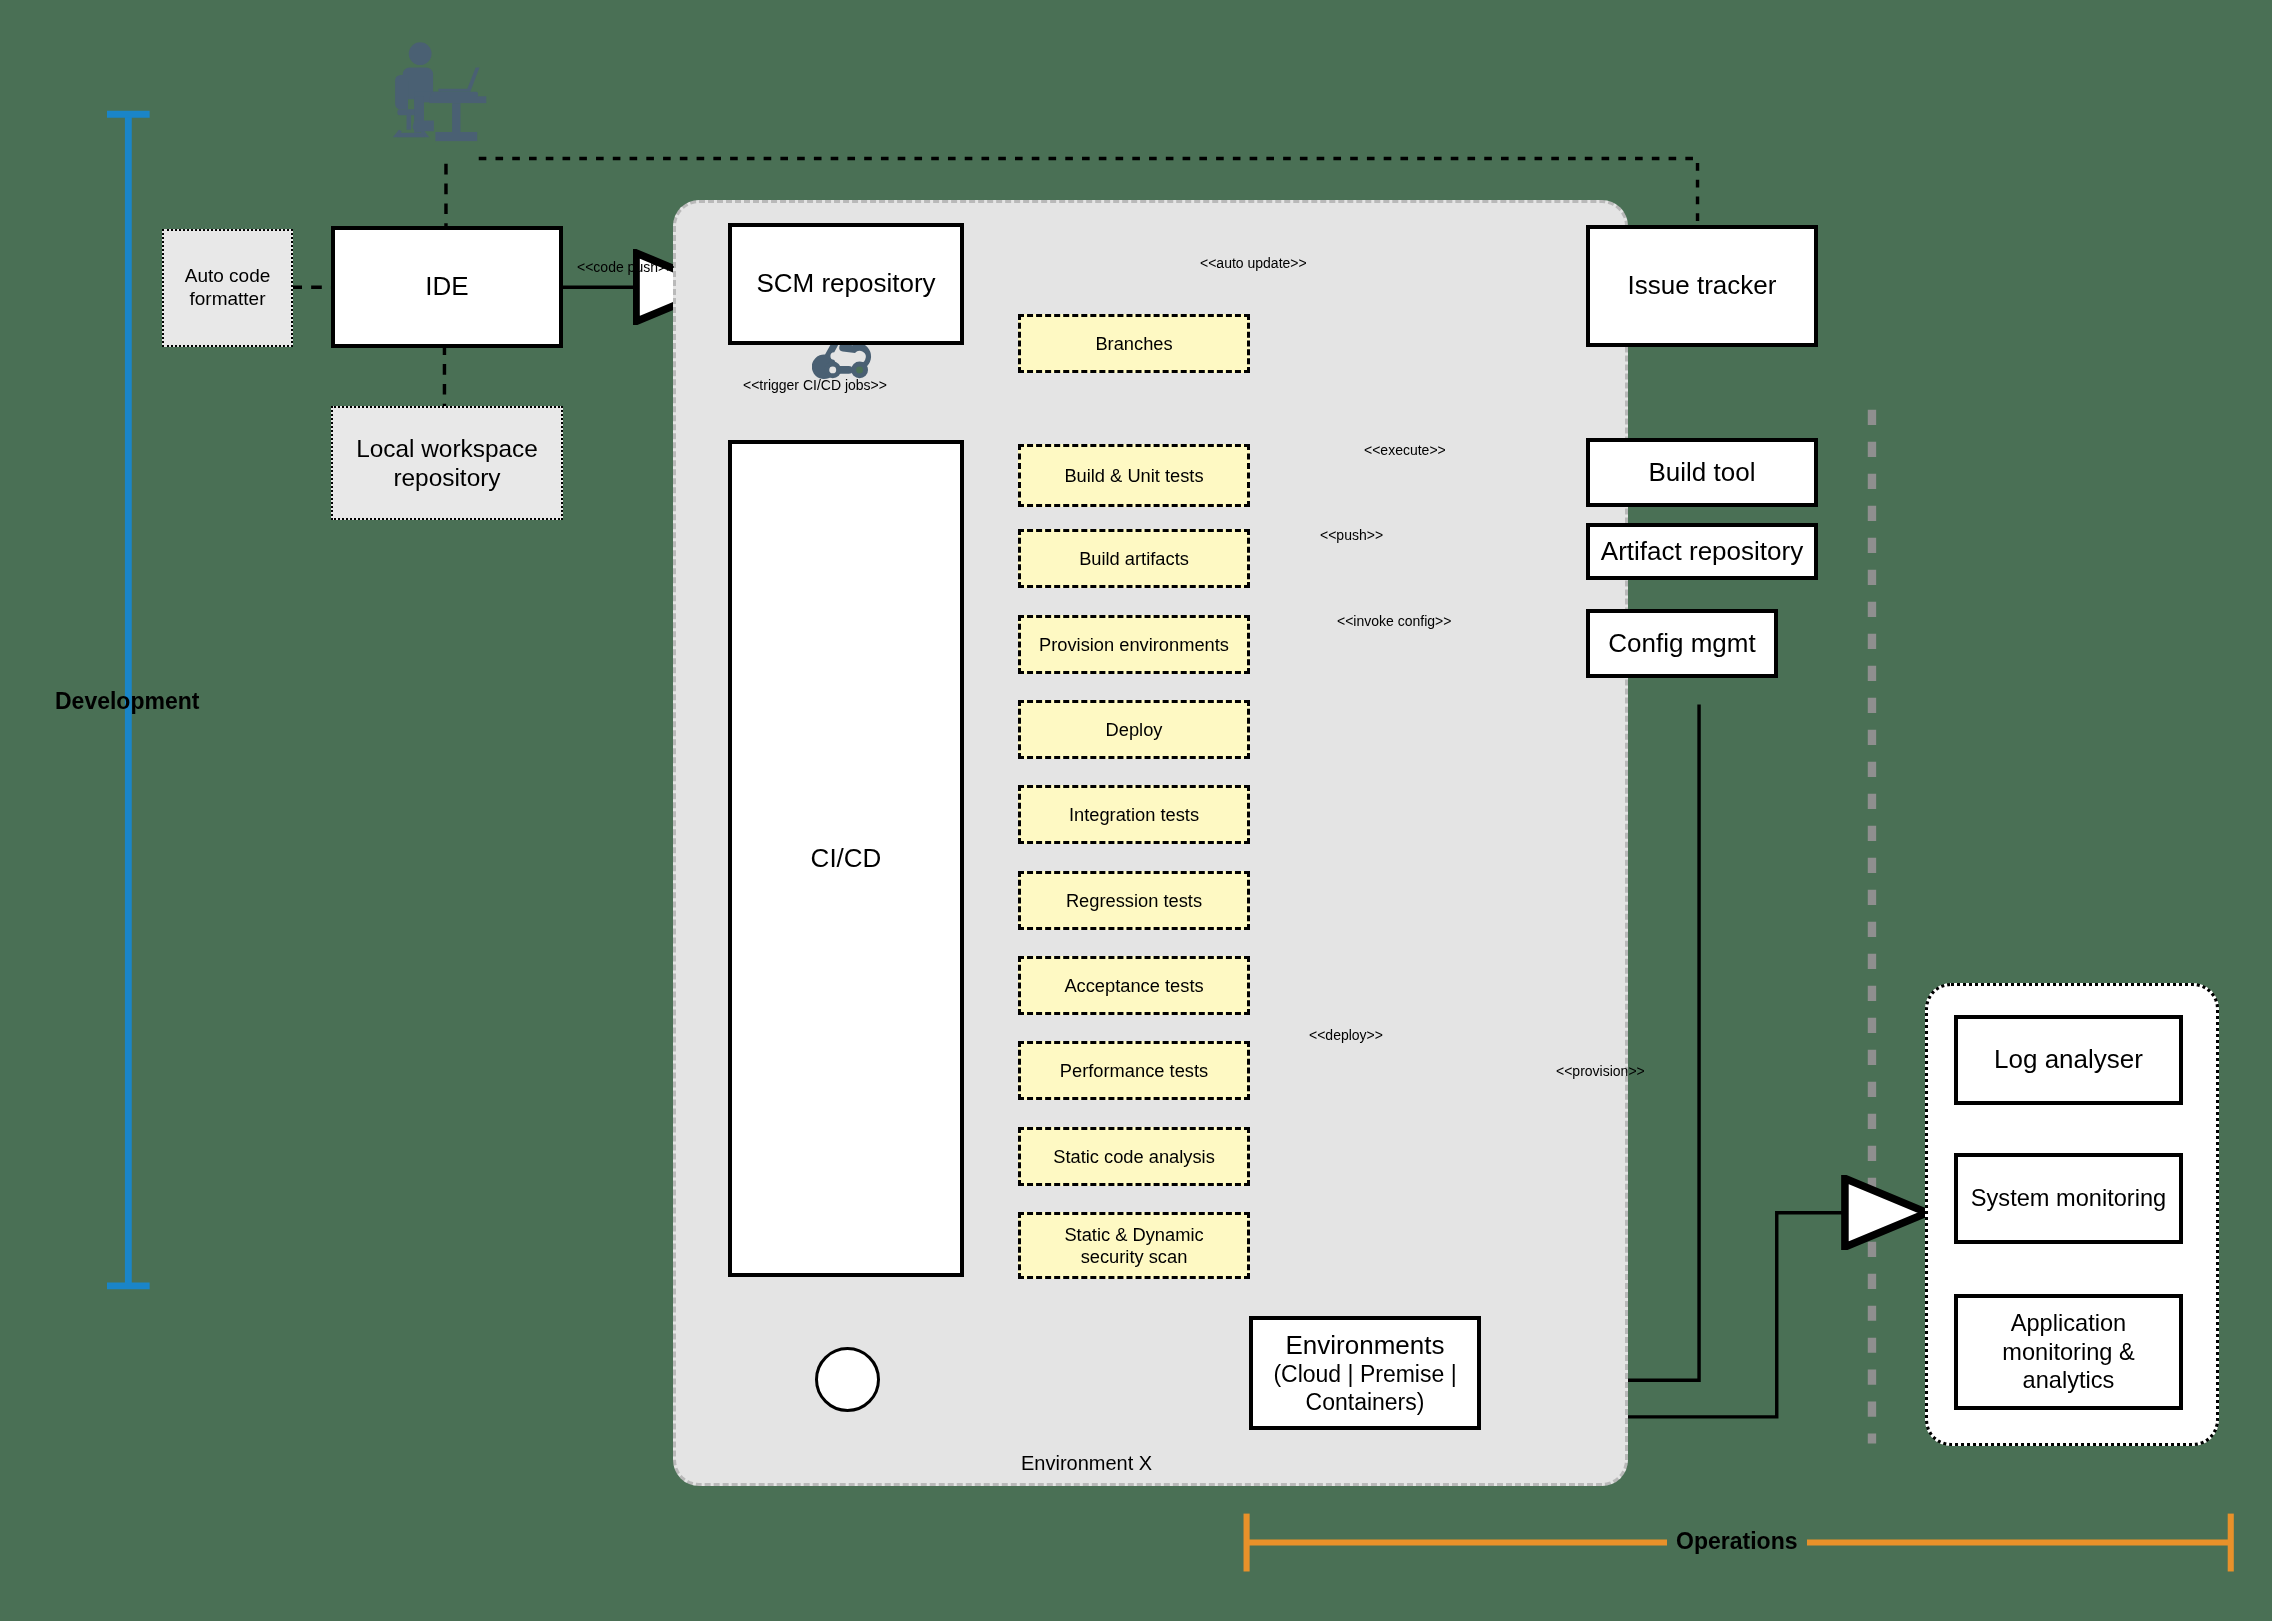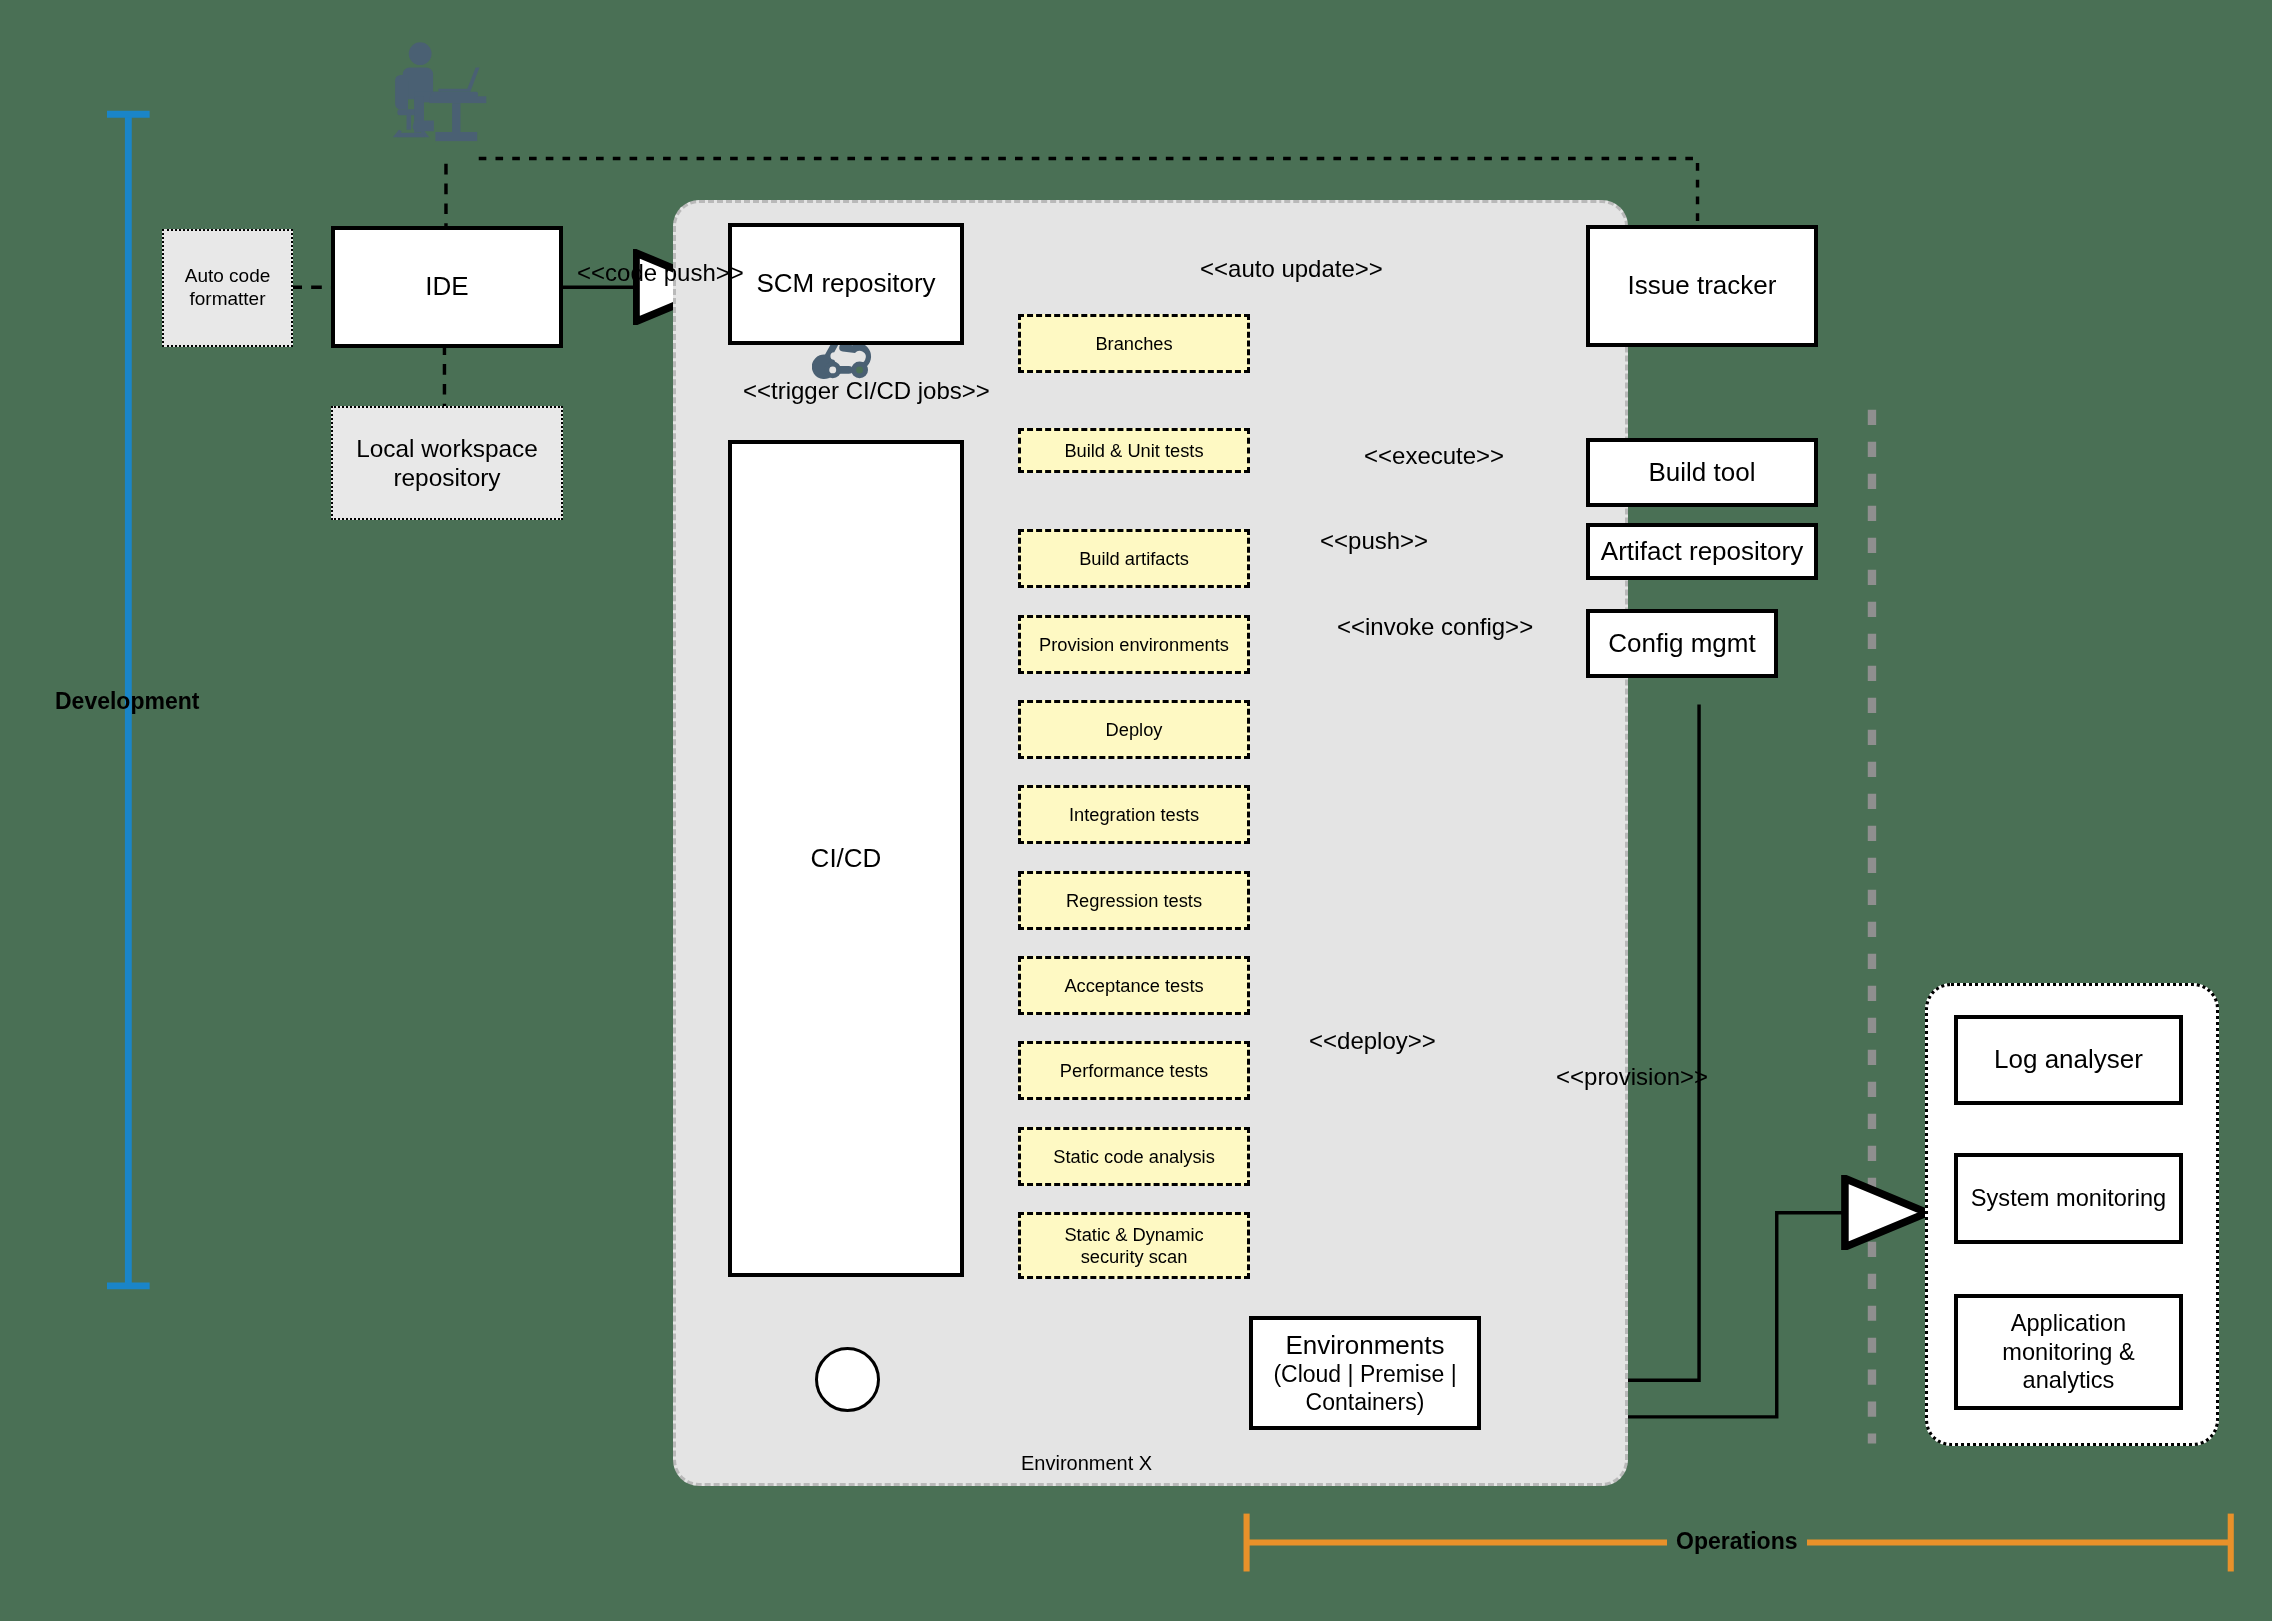--- a/index.html
+++ b/index.html
@@ -13,21 +13,21 @@
   .comp{background:#ffffff;border:4.6px solid #000;}
   
   .stage{background:#fef9c3;border:3px dashed #000;}
   
   .dotted{background:#e8e8e8;border:2.3px dotted #000;}
 
   .envpanel{position:absolute;background:#e4e4e4;border:3px dashed #b9b9b9;border-radius:26px;}
   .monpanel{position:absolute;background:#ffffff;border:3.8px dotted #000;border-radius:26px;}
 
   .lbl{position:absolute;color:#000;white-space:nowrap;}
-  .stereo{font-size:24px;text-align:center;}
+  .stereo{font-size:14px;text-align:center;}
   .ttl-sm{font-size:20px;}
   .ttl-xs{font-size:18.3px;}
   .bandlabel{font-size:23px;font-weight:bold;}
   .sub{font-size:23px;line-height:1.18;}
   .main{font-size:26px;line-height:1.2;}
   .circle{position:absolute;background:#fff;border:3.8px solid #000;border-radius:50%;}
   .devicon{position:absolute;}
   .hookicon{position:absolute;}
 </style>
 </head>
@@ -163,21 +163,21 @@
 
   <div class="node comp main" style="left:728px;top:440px;width:236px;height:837px;">
     <span>CI/CD</span>
   </div>
   <div class="circle" style="left:815px;top:1347px;width:59px;height:59px;"></div>
 
   <div class="node stage ttl-xs" style="left:1018px;top:314px;width:232px;height:59px;">
     <span>Branches</span>
   </div>
 
-  <div class="node stage ttl-xs" style="left:1018px;top:428px;width:232px;height:45px;">
+  <div class="node stage ttl-xs" style="left:1018px;top:444px;width:232px;height:63px;">
     <span>Build &amp; Unit tests</span>
   </div>
   <div class="node stage ttl-xs" style="left:1018px;top:529px;width:232px;height:59px;">
     <span>Build artifacts</span>
   </div>
   <div class="node stage ttl-xs" style="left:1018px;top:615px;width:232px;height:59px;">
     <span>Provision environments</span>
   </div>
   <div class="node stage ttl-xs" style="left:1018px;top:700px;width:232px;height:59px;">
     <span>Deploy</span>

